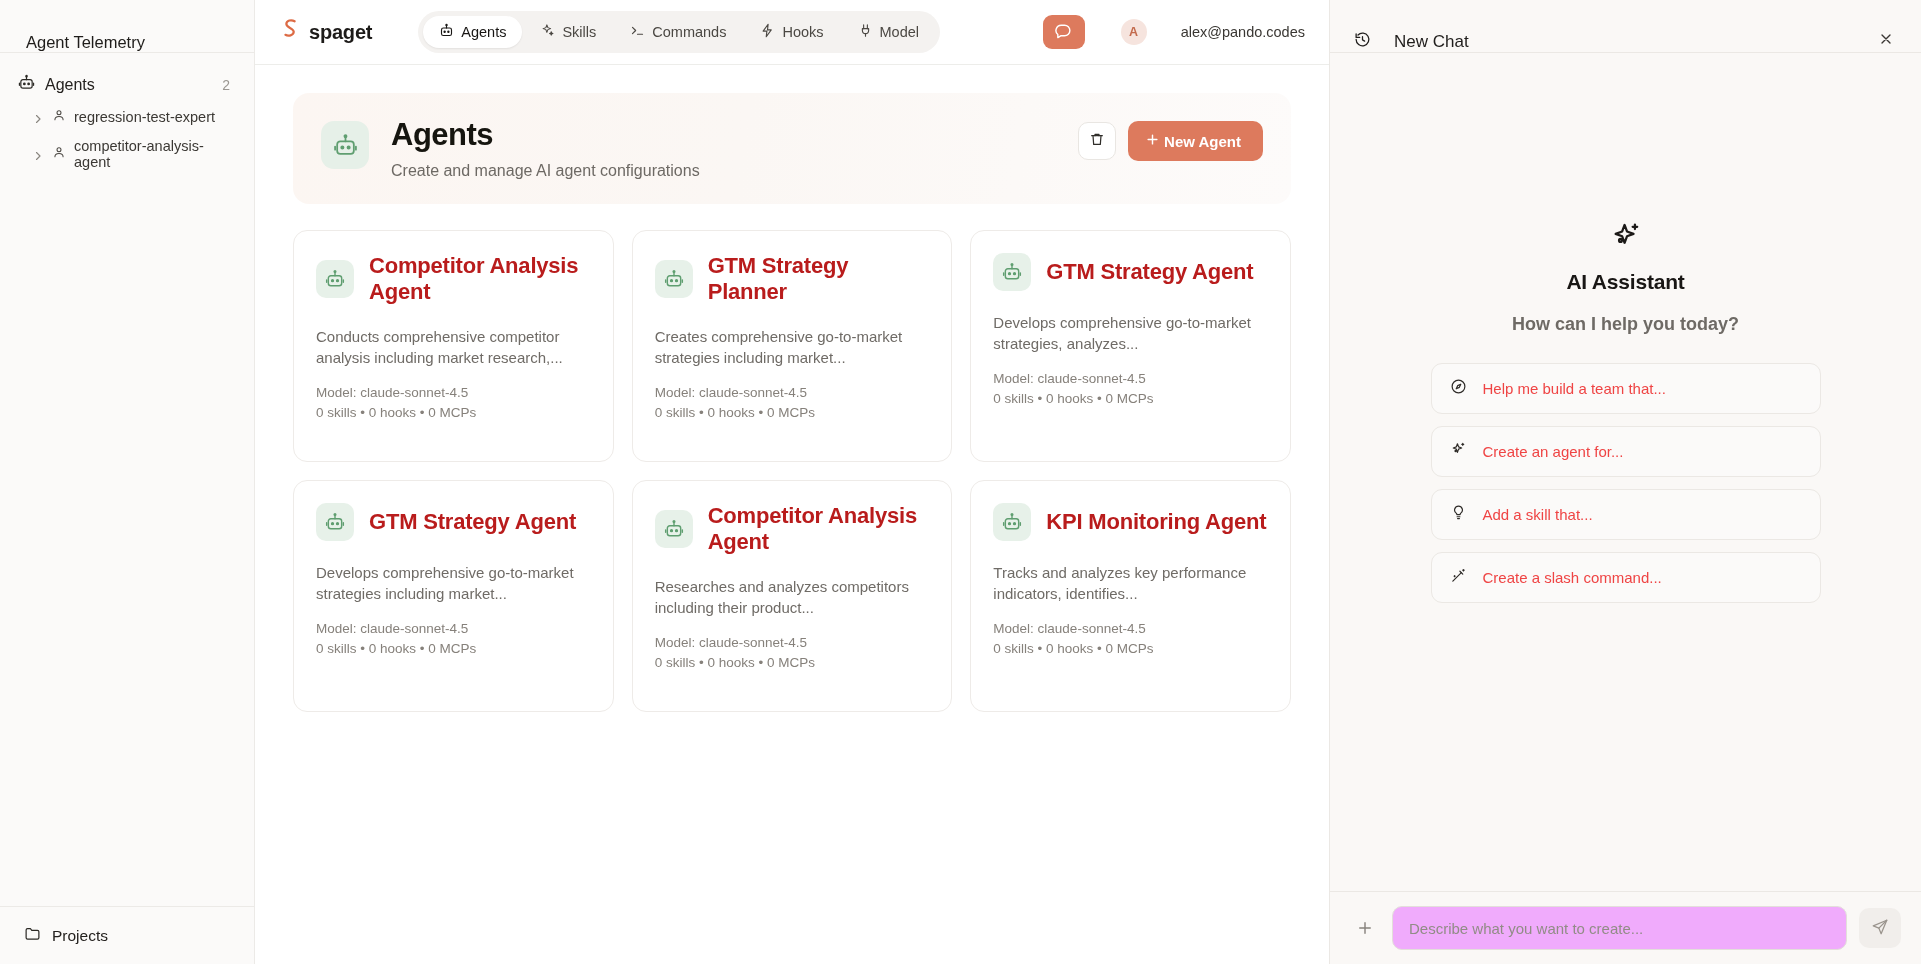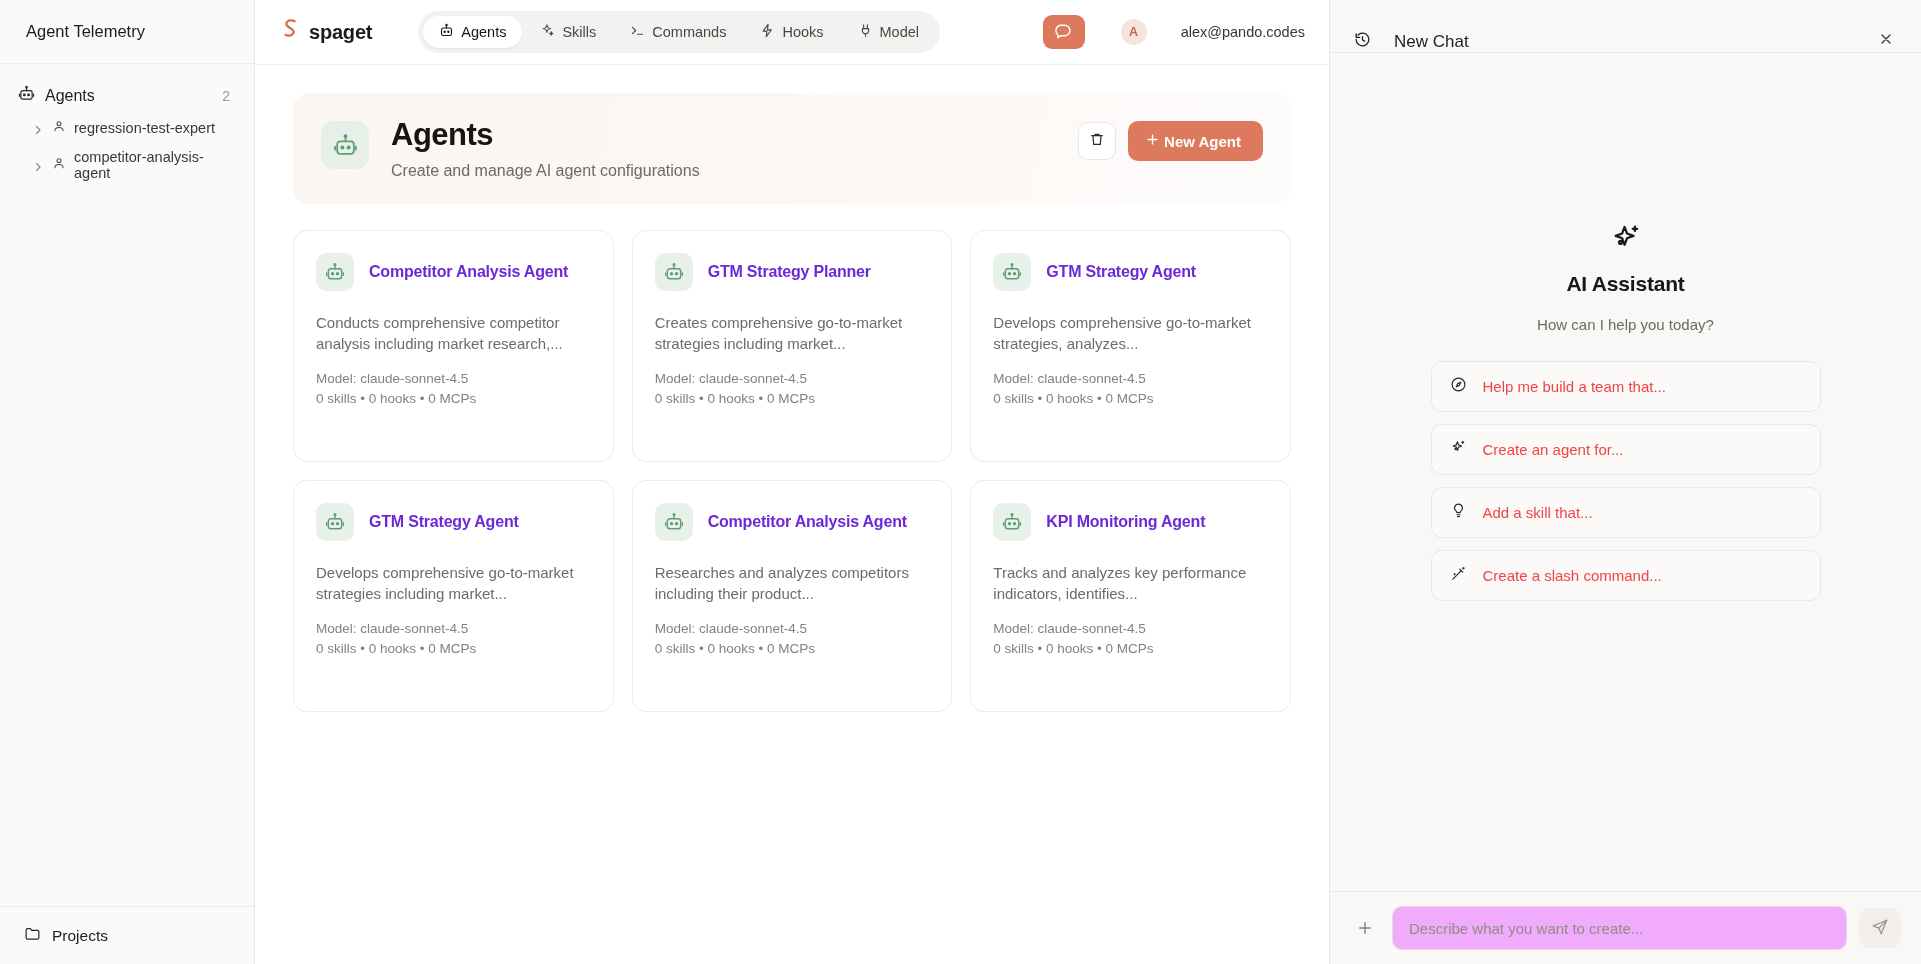--- a/index.html
+++ b/index.html
@@ -14,21 +14,21 @@
 
   
   .sidebar {
     width: 255px; min-width: 255px; height: 964px;
     background: #fbfaf9;
     border-right: 1px solid #eceae7;
     display: flex; flex-direction: column;
     position: relative;
   }
   .sidebar-header {
-    height: 64px; display: flex; align-items: center;
+    height: 53px; display: flex; align-items: flex-end;
     padding: 0 26px;
     border-bottom: 1px solid #eceae7;
   }
   .sidebar-title { font-size: 16.5px; color: #1f1d1b; font-weight: 400; }
   .sidebar-body { flex: 1; padding: 14px 0 0 0; overflow: hidden; }
 
   .tree-group-row {
     display: flex; align-items: center;
     padding: 7px 24px 7px 18px;
     gap: 10px; cursor: pointer;
@@ -135,21 +135,21 @@
     background: #ffffff; border: 1px solid #eeebe8;
     border-radius: 14px; padding: 22px 22px 26px 22px;
     min-height: 232px; cursor: pointer;
     display: flex; flex-direction: column;
   }
   .card-head { display: flex; align-items: center; gap: 15px; }
   .card-icon {
     width: 38px; height: 38px; border-radius: 10px;
     background: #e7f1e9; display:flex; align-items:center; justify-content:center; flex:none;
   }
-  .card-title { font-size: 16px; font-weight: 700; color: #6d28d9; letter-spacing: -0.2px; }
+  .card-title { font-size: 22px; font-weight: 700; color: #b91c1c; letter-spacing: -0.2px; }
   .card-desc {
     font-size: 15px; color: #6f6b66; line-height: 1.42;
     margin: 21px 0 0 0;
     display: -webkit-box; -webkit-line-clamp: 2; -webkit-box-orient: vertical; overflow: hidden;
   }
   .card-meta { margin-top: 17px; }
   .card-model { font-size: 13.5px; color: #86817b; }
   .card-counts { font-size: 13.5px; color: #86817b; margin-top: 5px; }
 
   
@@ -163,21 +163,21 @@
     padding: 0 22px 0 24px; gap: 23px;
     border-bottom: 1px solid #ebe8e4;
   }
   .chat-title { font-size: 17px; color: #201e1c; flex: 1; }
   .close-btn { width: 26px; height: 26px; display:flex; align-items:center; justify-content:center; cursor: pointer; }
 
   .chat-body { flex: 1; display: flex; flex-direction: column; align-items: center; justify-content: center; padding: 0 48px; }
   .assist-wrap { width: 100%; max-width: 390px; margin-top: -110px; }
   .assist-icon { display: flex; justify-content: center; margin-bottom: 16px; }
   .assist-title { text-align: center; font-size: 21px; font-weight: 700; color: #191715; letter-spacing: -0.2px; }
-  .assist-sub { text-align: center; font-size: 15px; color: #6e6a65; margin-top: 20px; margin-bottom: 28px; }
+  .assist-sub { text-align: center; font-size: 18px; color: #6e6a65; margin-top: 20px; margin-bottom: 28px; font-weight: bold; }
   .suggestion {
     display: flex; align-items: center; gap: 16px;
     background: #fbfaf9; border: 1px solid #ebe8e4;
     border-radius: 11px; padding: 14px 18px; margin-bottom: 12px;
     cursor: pointer;
   }
   .suggestion-label { font-size: 15px; color: #ef4444; }
 
   .chat-input-area {
     border-top: 1px solid #ebe8e4;

